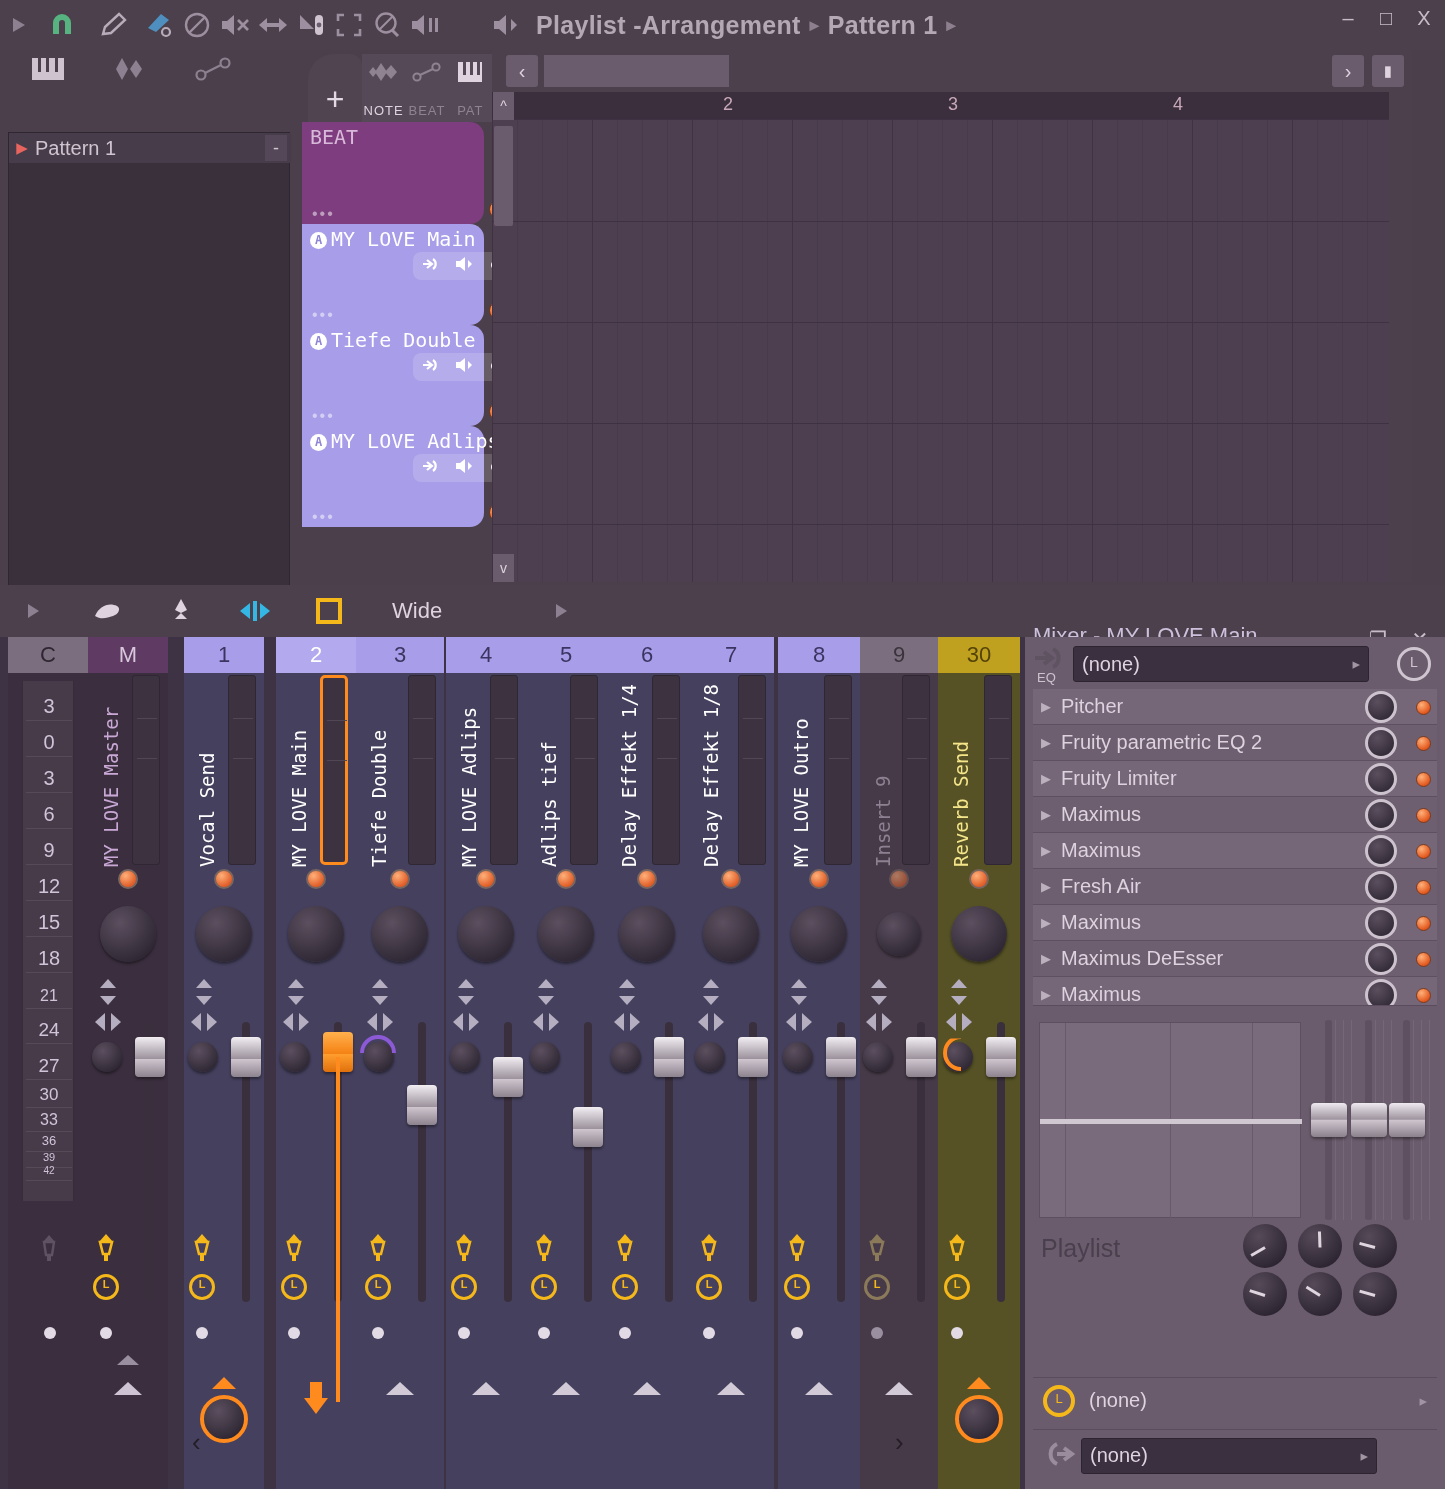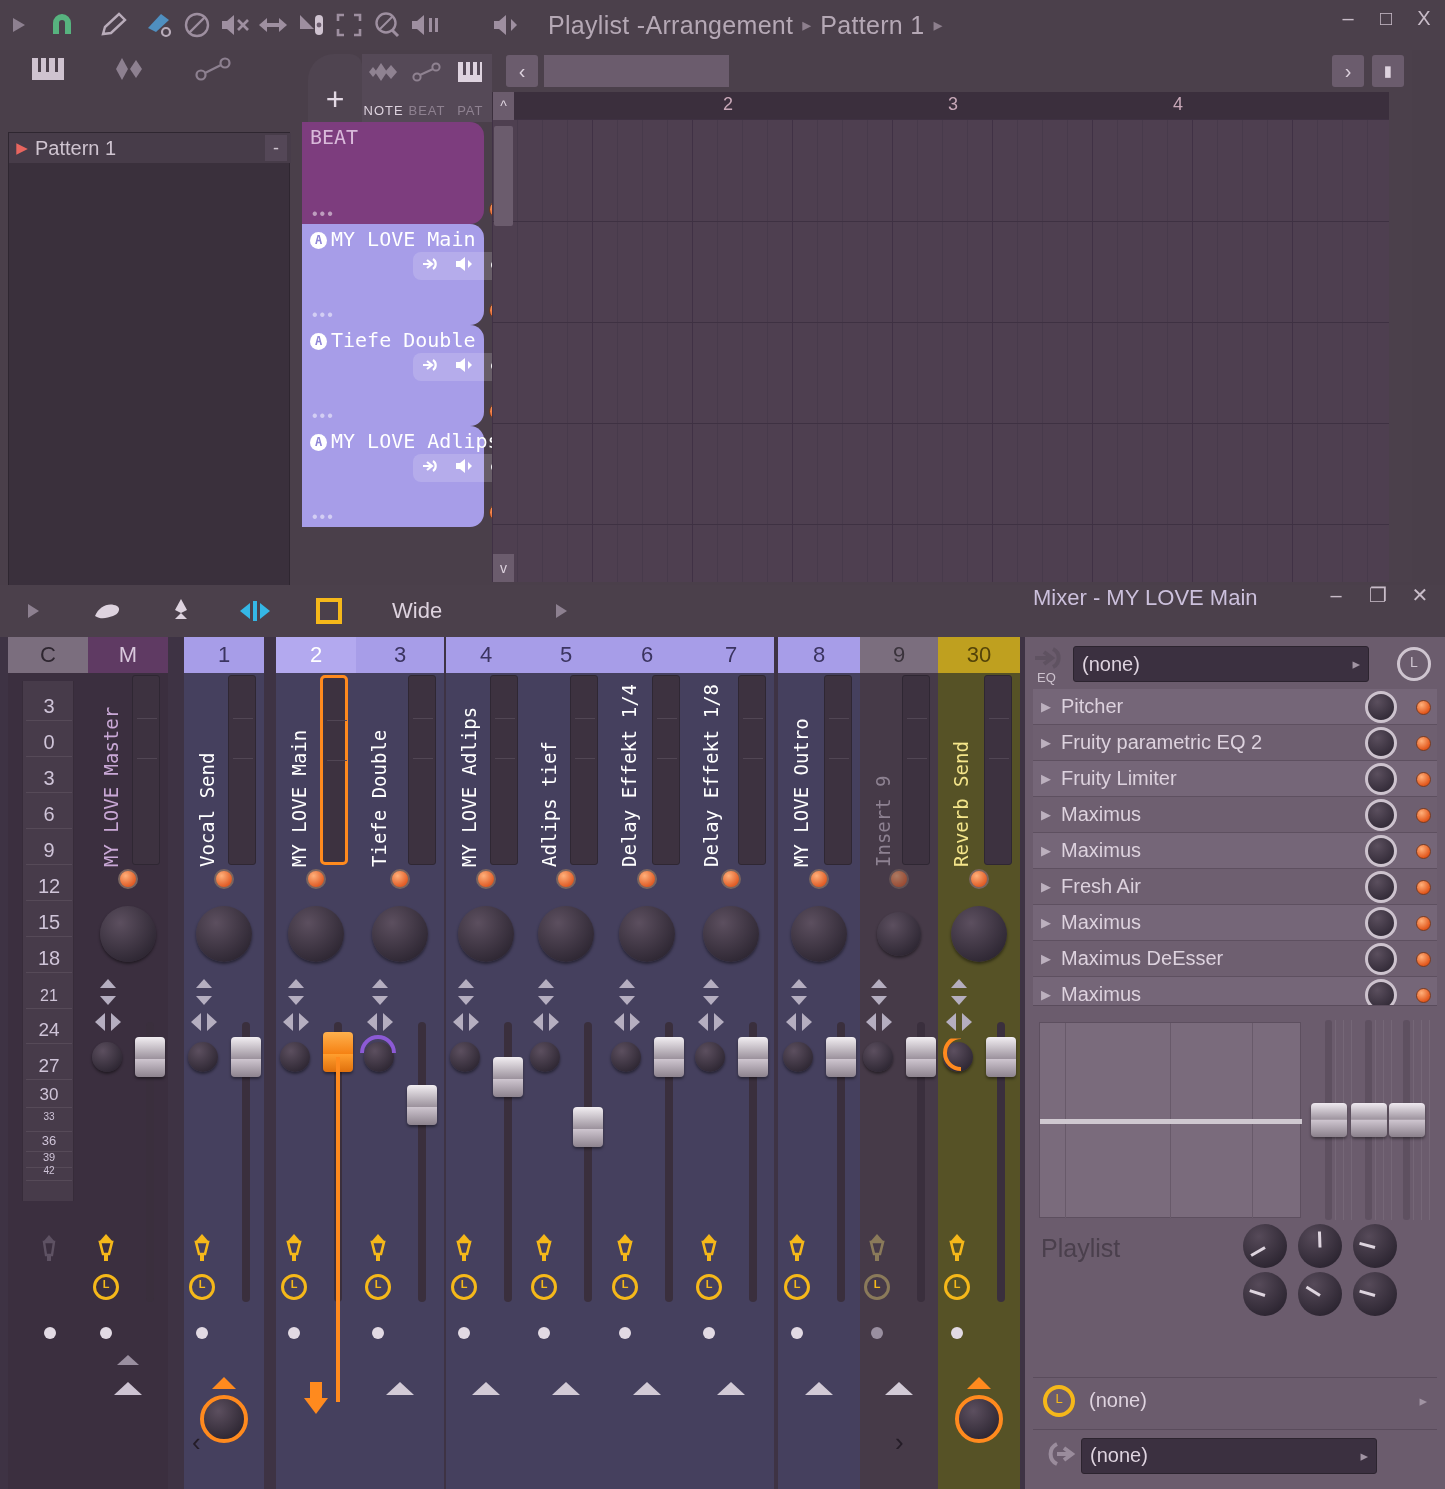--- a/index.html
+++ b/index.html
@@ -12,21 +12,21 @@
   body { position:relative; }
 
   
   .topbar {
     position:absolute; left:0; top:0; width:1445px; height:50px;
     background:#4b404b;
     display:flex; align-items:center;
   }
   .tb-ic { width:38px; height:50px; display:flex; align-items:center; justify-content:center; }
   .tb-ic svg { display:block; }
-  .title-wrap { display:flex; align-items:center; margin-left:24px; }
+  .title-wrap { display:flex; align-items:center; margin-left:12px;font-weight:bold; }
   .title-txt { font-size:25px; color:#b5a8b5; letter-spacing:.3px; white-space:nowrap;}
   .title-sep { color:#8d7f8d; font-size:18px; margin:0 9px; }
   .win-btns { position:absolute; right:10px; top:8px; display:flex; gap:16px; align-items:center; }
   .win-btn { color:#c8bcc8; font-size:20px; line-height:1; cursor:default; width:22px; text-align:center;}
 
   
   .playlist { position:absolute; left:0; top:50px; width:1445px; height:535px; background:#4a3f4a; }
 
   .pl-toolrow { position:absolute; left:0; top:0; width:300px; height:42px; display:flex; align-items:center; gap:44px; padding-left:30px;}
   .pl-side { position:absolute; left:0; top:42px; width:300px; height:490px; }
@@ -76,21 +76,21 @@
   .scrollv { position:absolute; right:0; top:42px; width:23px; height:490px; background:#4b404b; }
   .sv-up { position:absolute; left:1px; top:42px; width:21px; height:28px; background:#6b5c6d; color:#ded3df; font-size:14px; text-align:center; line-height:28px;}
   .sv-dn { position:absolute; left:1px; bottom:0px; width:21px; height:28px; background:#6b5c6d; color:#ded3df; font-size:14px; text-align:center; line-height:28px;}
   .sv-thumb { position:absolute; left:2px; top:76px; width:19px; height:100px; background:#6b5c6d; border-radius:2px;}
 
   
   .mixer { position:absolute; left:0; top:585px; width:1445px; height:904px; background:#3e3344;}
   .mx-toolbar { position:absolute; left:0; top:0; width:1445px; height:52px; background:#4b404b; display:flex; align-items:center;gap:32px; }
   .mx-ti { width:42px; height:52px; display:flex; align-items:center; justify-content:center;}
   .mx-wide { font-size:22px; color:#ded3df; margin-left:10px;}
-  .mx-title { position:absolute; right:0; top:0; width:420px; height:52px; display:flex; align-items:flex-start; }
+  .mx-title { position:absolute; right:0; top:12px; width:420px; height:52px; display:flex; align-items:flex-end;text-decoration:underline; }
   .mx-title .t { font-size:22px; color:#ccc0dc; margin-left:8px;}
 
   
   .strips { position:absolute; left:0; top:52px; width:1025px; height:852px; background:#3e3344;}
   .scale { position:absolute; left:22px; top:10px; width:52px; height:520px; background:#473b4a; border-left:1px solid #372c3a; border-right:1px solid #372c3a;}
   .scale .tick { position:absolute; left:0; width:52px; text-align:center; color:#cfc4d8;}
   .scale .tl { position:absolute; left:3px; width:46px; height:1px; background:#564a58;}
 
   .strip { position:absolute; top:0; height:852px; }
   .strip .hdr { position:absolute; left:0; top:0; height:36px; width:100%; display:flex; align-items:center; justify-content:center; font-size:22px;}
@@ -540,21 +540,21 @@
           <div class="tick" style="top: 266px; font-size: 20px;">18</div>
           <div class="tl" style="top: 291px;"></div>
           <div class="tick" style="top: 306px; font-size: 16px;">21</div>
           <div class="tl" style="top: 327px;"></div>
           <div class="tick" style="top: 338px; font-size: 19px;">24</div>
           <div class="tl" style="top: 362px;"></div>
           <div class="tick" style="top: 374px; font-size: 19px;">27</div>
           <div class="tl" style="top: 398px;"></div>
           <div class="tick" style="top: 404px; font-size: 17px;">30</div>
           <div class="tl" style="top: 426px;"></div>
-          <div class="tick" style="top: 430px; font-size: 10px;">33</div>
+          <div class="tick" style="top: 430px; font-size: 16px;">33</div>
           <div class="tl" style="top: 450px;"></div>
           <div class="tick" style="top: 452px; font-size: 13px;">36</div>
           <div class="tl" style="top: 470px;"></div>
           <div class="tick" style="top: 470px; font-size: 11px;">39</div>
           <div class="tl" style="top: 486px;"></div>
           <div class="tick" style="top: 484px; font-size: 10px;">42</div>
           <div class="tl" style="top: 499px;"></div>
         </div>
         <div class="lamp" style="left: 28px; top: 596px;"><svg width="26" height="30">
             <path d="M13 2 L19 9 L7 9 Z" fill="#5e5263"></path>

